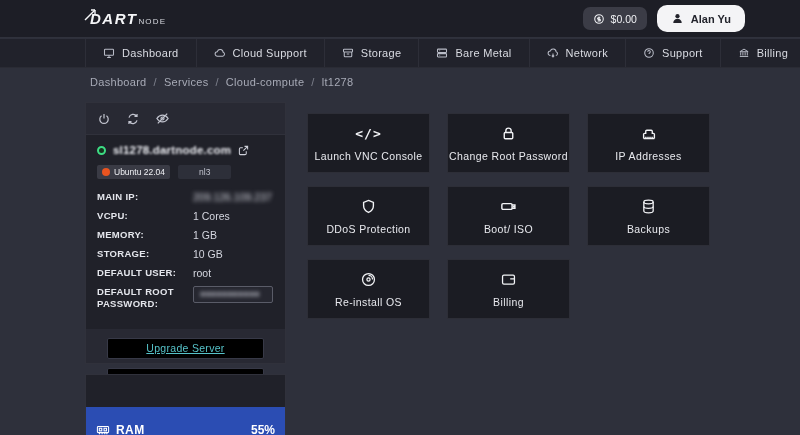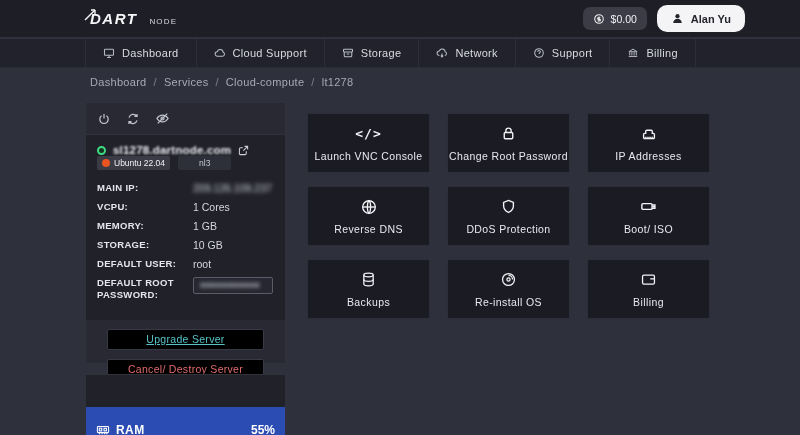--- a/index.html
+++ b/index.html
@@ -14,21 +14,21 @@
 
   
   .topbar {
     position:absolute; top:0; left:0; width:800px; height:38px;
     background:#1d1e26; border-bottom:1px solid #30323c;
     display:flex; align-items:center; padding:0 55px 0 90px;gap:14px;
   }
   .logo { display:flex; align-items:baseline; position:relative; cursor:pointer; }
   .logo .arrow { position:absolute; left:-8px; top:-3px; }
   .logo-main { font-size:15px; font-weight:700; letter-spacing:1.5px; color:#f5f6f8; font-style:italic; }
-  .logo-sub  { font-size:8px; font-weight:400; letter-spacing:1.2px; color:#d8dae0; margin-left:12px; }
+  .logo-sub  { font-size:8px; font-weight:400; letter-spacing:1.2px; color:#d8dae0; margin-left:1px; }
   .topbar-right { margin-left:auto; display:flex; align-items:center; gap:10px; }
   .balance-btn {
     display:flex; align-items:center; gap:6px;
     background:#3b3c46; color:#f0f1f4; border:none; border-radius:7px;
     height:23px; padding:0 10px; font-size:10.5px; cursor:pointer;
   }
   .user-btn {
     display:flex; align-items:center; gap:7px;
     background:#f4f4f6; color:#23242c; border:none; border-radius:10px;
     height:27px; padding:0 14px; font-size:11px; font-weight:600; cursor:pointer;
@@ -62,21 +62,21 @@
     position:absolute; left:85px; top:102px; width:201px; height:262px;
     background:#282933; border:1px solid #30313b;
   }
   .panel-toolbar { display:flex; align-items:center; gap:15px; padding:8px 11px; color:#c2c4cf; }
   .tool-icon { cursor:pointer; }
 
   .server-card { background:#202129; border-top:1px solid #30313b; padding:9px 11px 12px 11px; }
   .host-row { display:flex; align-items:center; gap:7px; }
   .status-dot { width:9px; height:9px; border-radius:50%; border:2px solid #3ddc84; background:#17321f; flex:none; }
   .hostname { font-size:11.5px; font-weight:700; color:#ecedf2; letter-spacing:.2px; }
-  .badge-row { display:flex; align-items:center; gap:8px; }
+  .badge-row { display:flex; align-items:center; gap:8px; margin-top:9px; }
   .os-badge {
     display:flex; align-items:center; gap:4px;
     background:#3a3b45; border-radius:2px; padding:2px 5px;
     font-size:8.5px; color:#f0f1f5;
   }
   .ubuntu-dot { width:8px; height:8px; border-radius:50%; background:#e95420; position:relative; flex:none; }
   .loc-badge { font-size:8.5px; color:#c2c4cf; background:#2d2f39; border-radius:2px; padding:2px 21px; }
 
   .specs { margin-top:12px; }
   .spec-row { display:flex; align-items:flex-start; margin-bottom:7px; }
@@ -175,20 +175,28 @@
   </div>
   <div class="nav-item">
     <svg class="nicon" width="12" height="12" viewBox="0 0 16 16" fill="none" stroke="currentColor" stroke-width="1.4">
       <rect x="2" y="3" width="12" height="3.6" rx="0.8"></rect>
         <path d="M3 6.8v5.2a1 1 0 001 1h8a1 1 0 001-1V6.8M6.3 9.3h3.4"></path>
     </svg>
     <span>Storage</span>
   </div>
   <div class="nav-item">
     <svg class="nicon" width="12" height="12" viewBox="0 0 16 16" fill="none" stroke="currentColor" stroke-width="1.4">
+      <rect x="2" y="2.8" width="12" height="4.4" rx="0.9"></rect>
+        <rect x="2" y="8.8" width="12" height="4.4" rx="0.9"></rect>
+        <path d="M4.6 5h.9M4.6 11h.9"></path>
+    </svg>
+    <span>Bare Metal</span>
+  </div>
+  <div class="nav-item">
+    <svg class="nicon" width="12" height="12" viewBox="0 0 16 16" fill="none" stroke="currentColor" stroke-width="1.4">
       <path d="M4.6 11.4a3 3 0 01-.2-6A4 4 0 0112.2 6.2a2.7 2.7 0 01-.4 5.2"></path>
         <path d="M8 8.6v4.4M6.4 11.6L8 13.2l1.6-1.6"></path>
     </svg>
     <span>Network</span>
   </div>
   <div class="nav-item">
     <svg class="nicon" width="12" height="12" viewBox="0 0 16 16" fill="none" stroke="currentColor" stroke-width="1.4">
       <circle cx="8" cy="8" r="5.7"></circle>
         <path d="M6.3 6.3a1.7 1.7 0 112.9 1.3c-.5.5-1.2.7-1.2 1.6"></path>
         <path d="M8 11.4h.01"></path>
@@ -314,30 +322,20 @@
   <div class="action-card">
     <span class="aicon">
       <svg width="18" height="18" viewBox="0 0 16 16" fill="none" stroke="currentColor" stroke-width="1.2">
         <path d="M3.2 12V8.3a.9.9 0 01.9-.9h1V5.6a.9.9 0 01.9-.9h4a.9.9 0 01.9.9v1.8h1a.9.9 0 01.9.9V12"></path>
         <path d="M3.2 12h9.6M5.2 12v-1.6M7.1 12v-1.6M8.9 12v-1.6M10.8 12v-1.6"></path>
       </svg>
     </span>
     <span class="action-label">IP Addresses</span>
   </div>
 
-  <div class="action-card">
-    <span class="aicon">
-      <svg width="18" height="18" viewBox="0 0 16 16" fill="none" stroke="currentColor" stroke-width="1.2">
-        <circle cx="8" cy="8" r="5.6"></circle>
-          <path d="M2.4 8h11.2"></path>
-          <path d="M8 2.4c1.9 1.7 1.9 9.5 0 11.2-1.9-1.7-1.9-9.5 0-11.2z"></path>
-      </svg>
-    </span>
-    <span class="action-label">Reverse DNS</span>
-  </div>
 
   <div class="action-card">
     <span class="aicon">
       <svg width="17" height="17" viewBox="0 0 16 16" fill="none" stroke="currentColor" stroke-width="1.3">
         <path d="M8 2.3l4.6 1.9v3.2c0 3.1-1.9 5.1-4.6 6.2-2.7-1.1-4.6-3.1-4.6-6.2V4.2z"></path>
       </svg>
     </span>
     <span class="action-label">DDoS Protection</span>
   </div>
 

